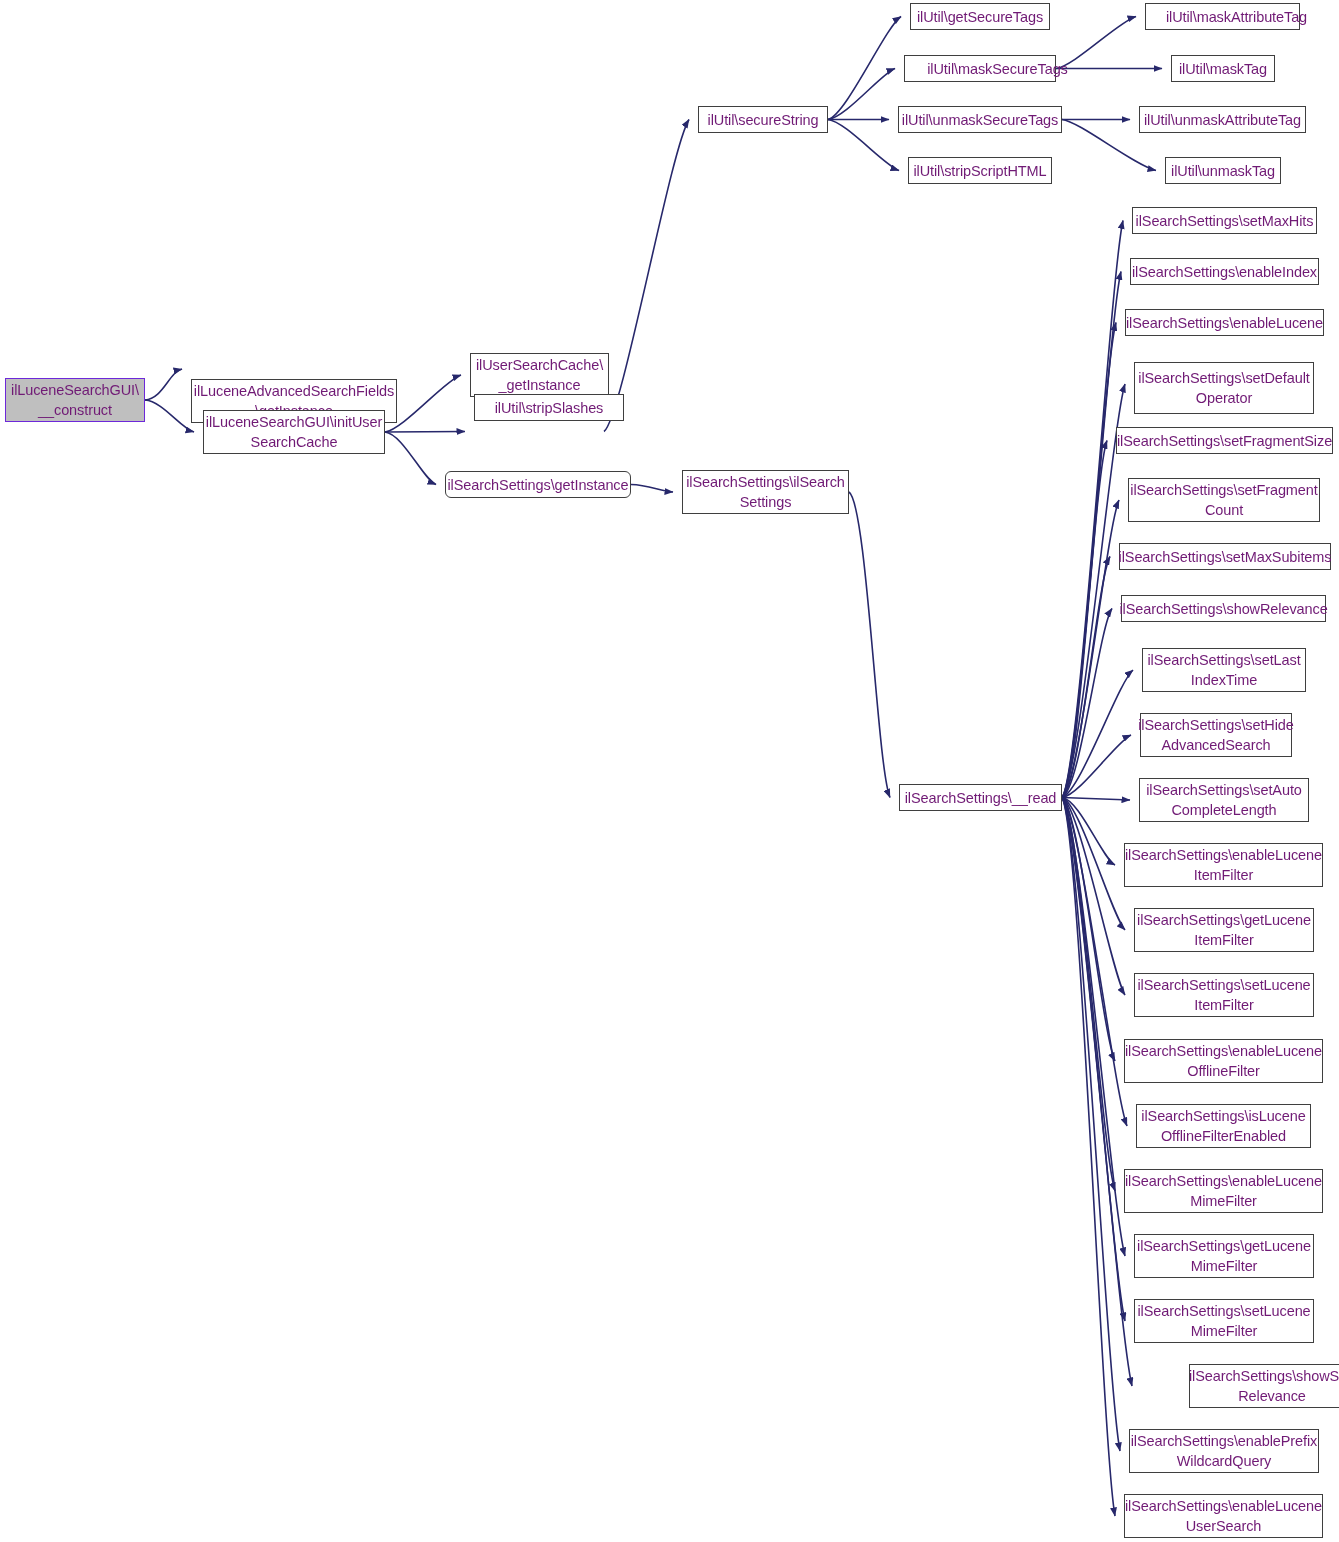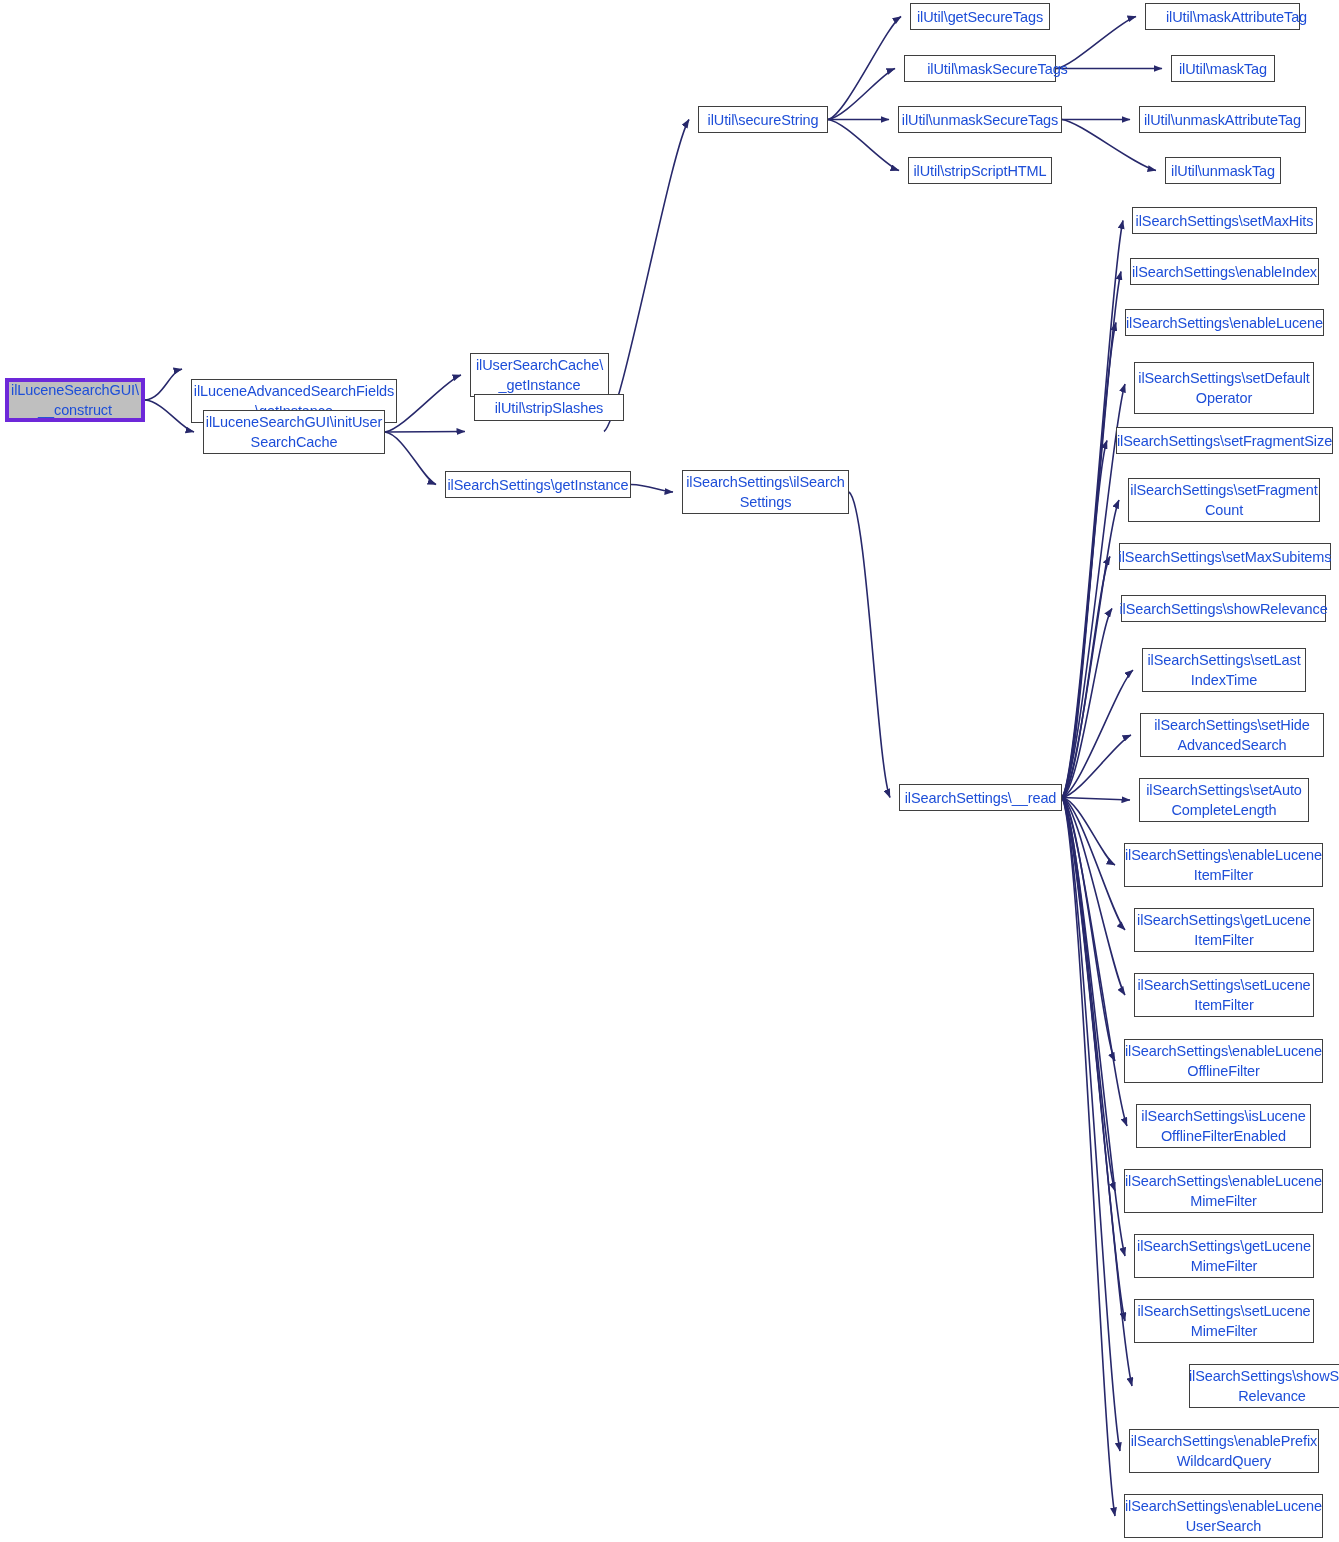--- a/index.html
+++ b/index.html
@@ -21,34 +21,34 @@
     top: 0;
     width: 1339px;
     height: 1542px;
     pointer-events: none;
   }
   .node {
     position: absolute;
     box-sizing: border-box;
     border: 1px solid #3f3f3f;
     background: #ffffff;
-    color: #1d4ed8;
+    color: #701a75;
     font-size: 14.5px;
     line-height: 20px;
     display: flex;
     align-items: center;
     justify-content: center;
     text-align: center;
     white-space: pre-line;
     letter-spacing: -0.1px;
     z-index: 3;
   }
   .node.root {
     background: #bfbfbf;
-    border: 4px solid #6d28d9;
+    border: 1px solid #6d28d9;
   }
 </style>
 </head>
 <body>
 
 <div id="canvas">
   <svg id="edges" viewBox="0 0 1339 1542">
     <defs>
       <marker id="arrow" markerWidth="9" markerHeight="7" refX="8.5" refY="3.5" orient="auto" markerUnits="userSpaceOnUse">
         <path d="M0,0 L9,3.5 L0,7 z" fill="#27286b"></path>
@@ -98,21 +98,21 @@
   <div id="node-layer">
       <div class="node root" style="left: 5px; top: 378px; width: 140px; height: 44px;">ilLuceneSearchGUI\
 __construct</div>
       <div class="node" style="left: 191px; top: 347px; width: 206px; height: 44px; margin-top: 32px;">ilLuceneAdvancedSearchFields
 \getInstance</div>
       <div class="node" style="left: 203px; top: 410px; width: 182px; height: 44px;">ilLuceneSearchGUI\initUser
 SearchCache</div>
       <div class="node" style="left: 470px; top: 353px; width: 139px; height: 44px;">ilUserSearchCache\
 _getInstance</div>
       <div class="node" style="left: 474px; top: 394px; width: 150px; height: 27px;">ilUtil\stripSlashes</div>
-      <div class="node" style="left: 445px; top: 471px; width: 186px; height: 27px;">ilSearchSettings\getInstance</div>
+      <div class="node" style="left: 445px; top: 471px; width: 186px; height: 27px; border-radius: 6px;">ilSearchSettings\getInstance</div>
       <div class="node" style="left: 682px; top: 470px; width: 167px; height: 44px;">ilSearchSettings\ilSearch
 Settings</div>
       <div class="node" style="left: 698px; top: 106px; width: 130px; height: 27px;">ilUtil\secureString</div>
       <div class="node" style="left: 910px; top: 3px; width: 140px; height: 27px;">ilUtil\getSecureTags</div>
       <div class="node" style="left: 904px; top: 55px; width: 152px; height: 27px; padding-left: 35px;">ilUtil\maskSecureTags</div>
       <div class="node" style="left: 898px; top: 106px; width: 164px; height: 27px;">ilUtil\unmaskSecureTags</div>
       <div class="node" style="left: 908px; top: 157px; width: 144px; height: 27px;">ilUtil\stripScriptHTML</div>
       <div class="node" style="left: 1145px; top: 3px; width: 155px; height: 27px; padding-left: 28px;">ilUtil\maskAttributeTag</div>
       <div class="node" style="left: 1171px; top: 55px; width: 104px; height: 27px;">ilUtil\maskTag</div>
       <div class="node" style="left: 1139px; top: 106px; width: 167px; height: 27px;">ilUtil\unmaskAttributeTag</div>
@@ -123,21 +123,21 @@
       <div class="node" style="left: 1125px; top: 309px; width: 199px; height: 27px;">ilSearchSettings\enableLucene</div>
       <div class="node" style="left: 1134px; top: 362px; width: 180px; height: 52px;">ilSearchSettings\setDefault
 Operator</div>
       <div class="node" style="left: 1116px; top: 427px; width: 217px; height: 27px; text-align: right;">ilSearchSettings\setFragmentSize</div>
       <div class="node" style="left: 1128px; top: 478px; width: 192px; height: 44px;">ilSearchSettings\setFragment
 Count</div>
       <div class="node" style="left: 1119px; top: 543px; width: 212px; height: 27px;">ilSearchSettings\setMaxSubitems</div>
       <div class="node" style="left: 1121px; top: 595px; width: 205px; height: 27px;">ilSearchSettings\showRelevance</div>
       <div class="node" style="left: 1142px; top: 648px; width: 164px; height: 44px;">ilSearchSettings\setLast
 IndexTime</div>
-      <div class="node" style="left: 1140px; top: 713px; width: 184px; height: 44px;">ilSearchSettings\setHide
+      <div class="node" style="left: 1140px; top: 713px; width: 152px; height: 44px;">ilSearchSettings\setHide
 AdvancedSearch</div>
       <div class="node" style="left: 1139px; top: 778px; width: 170px; height: 44px;">ilSearchSettings\setAuto
 CompleteLength</div>
       <div class="node" style="left: 1124px; top: 843px; width: 199px; height: 44px;">ilSearchSettings\enableLucene
 ItemFilter</div>
       <div class="node" style="left: 1134px; top: 908px; width: 180px; height: 44px;">ilSearchSettings\getLucene
 ItemFilter</div>
       <div class="node" style="left: 1134px; top: 973px; width: 180px; height: 44px;">ilSearchSettings\setLucene
 ItemFilter</div>
       <div class="node" style="left: 1124px; top: 1039px; width: 199px; height: 44px;">ilSearchSettings\enableLucene

